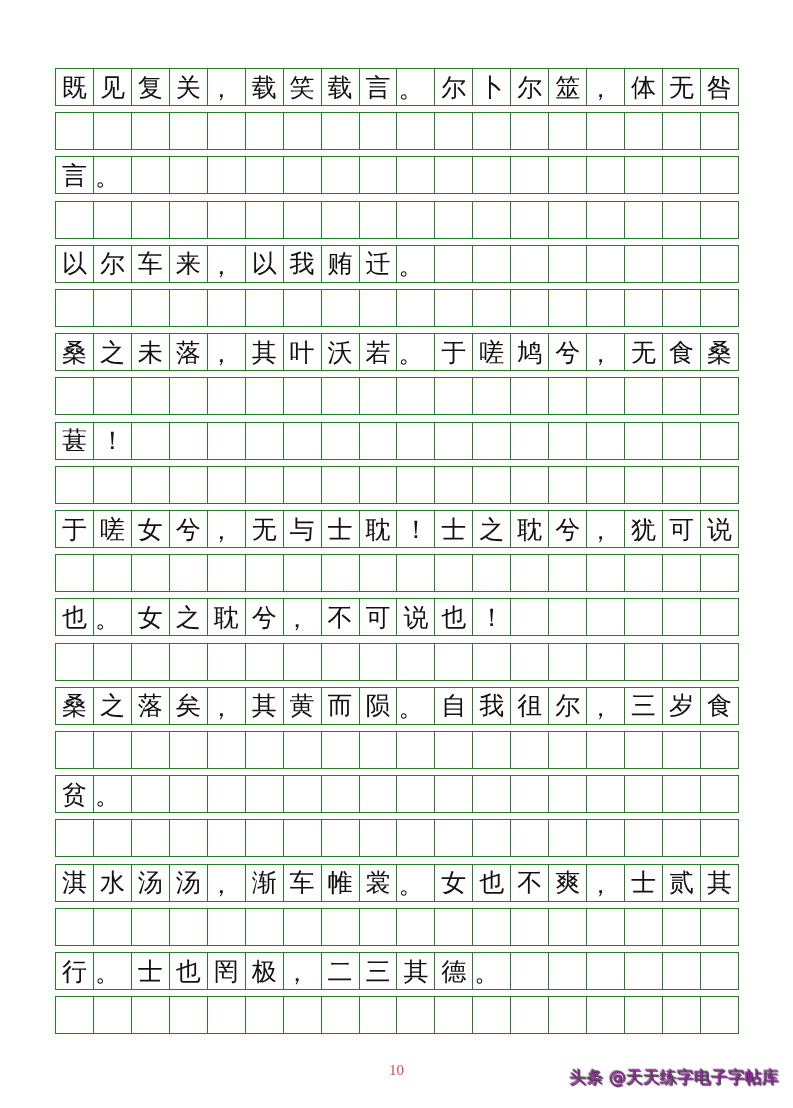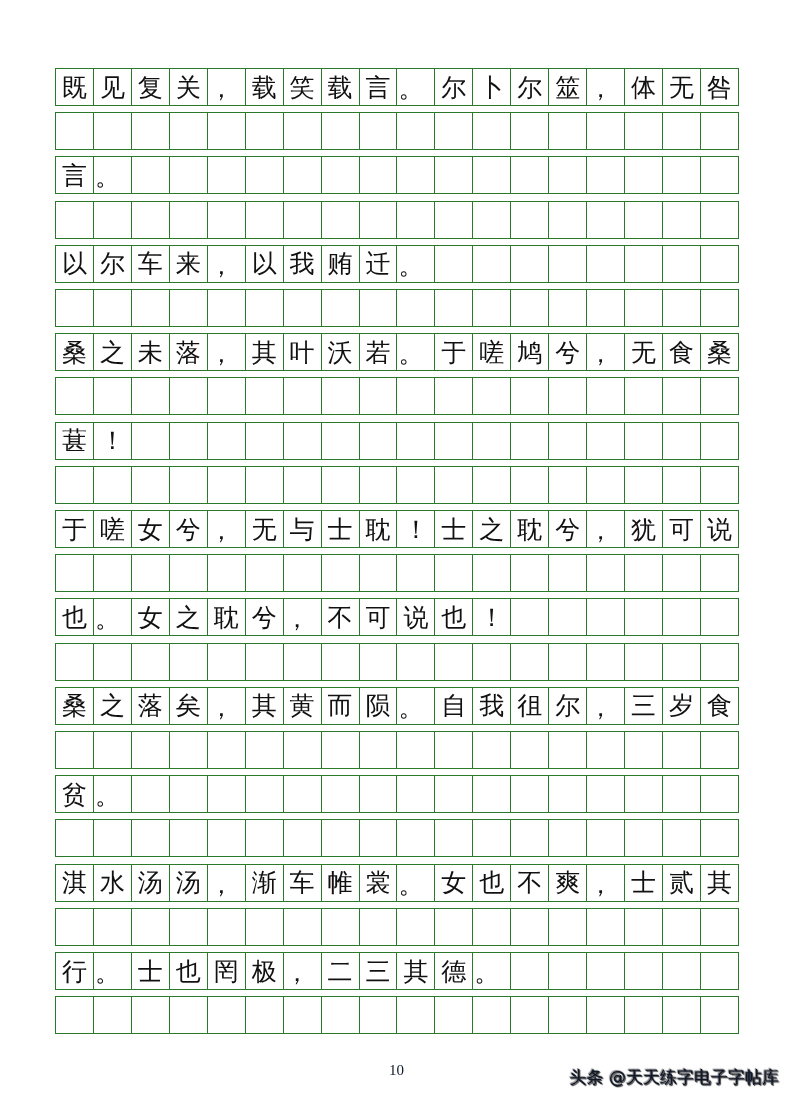--- a/index.html
+++ b/index.html
@@ -15,25 +15,25 @@
     border-left: 1.5px solid #2a7a2a;
   }
   .cell {
     width: 38px; height: 100%; box-sizing: border-box;
     border-right: 1.5px solid #2a7a2a;
     display: flex; align-items: center; justify-content: center;
     font-size: 25px; color: #111; line-height: 1;
   }
   .page-number {
     position: absolute; left: 0; width: 793px; top: 1062px; text-align: center;
-    font-family: "Liberation Serif", serif; font-size: 15px; color: #0f172a;
+    font-family: "Liberation Serif", serif; font-size: 15px; color: #ef4444;
   }
   .watermark {
     position: absolute; right: 14px; top: 1066px;
-    font-family: "DejaVu Sans", sans-serif; font-size: 17px; color: #0f172a;
+    font-family: "DejaVu Sans", sans-serif; font-size: 17px; color: #a21caf;
     text-shadow: 0 0 1px #333, 1px 1px 1px #333, -1px -1px 1px #888;
   }
 </style>
 </head>
 <body>
 
 <div class="grid" id="grid">
     <div class="row" style="top: 0px;">
       <div class="cell">
         <span>既</span>

